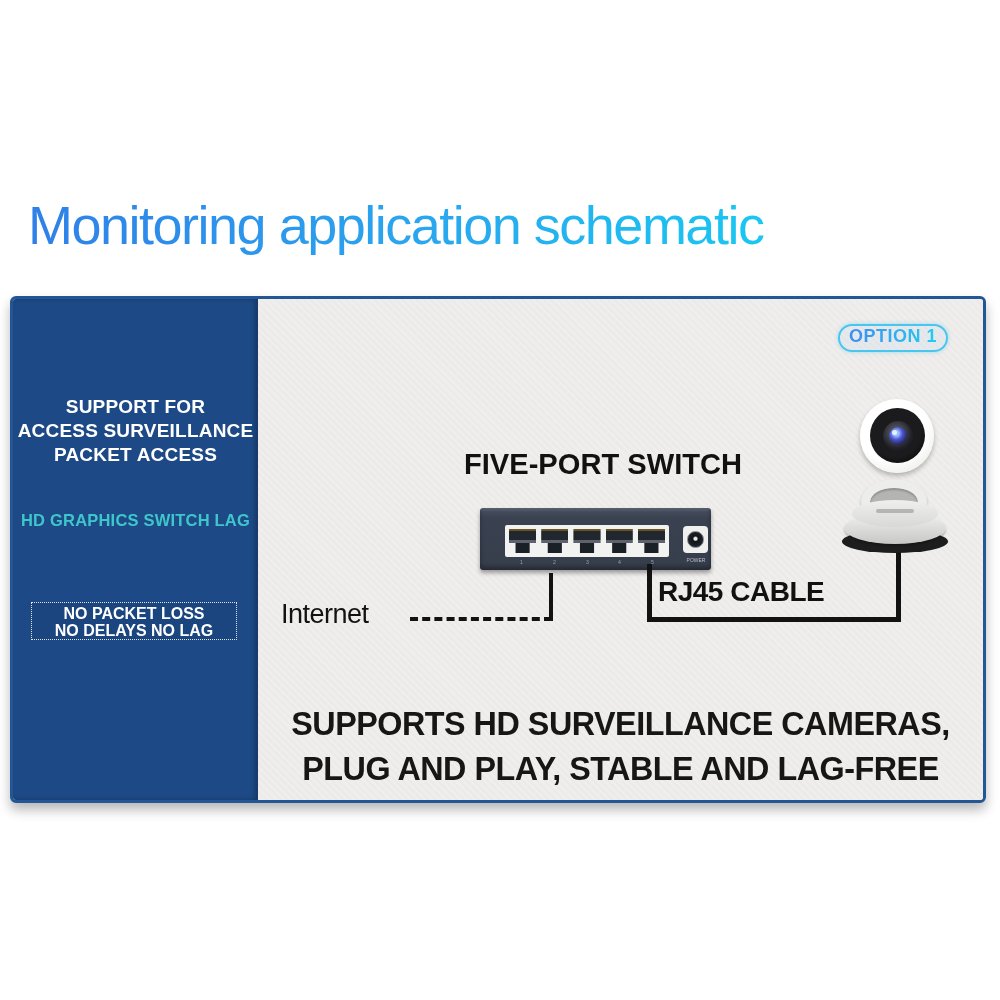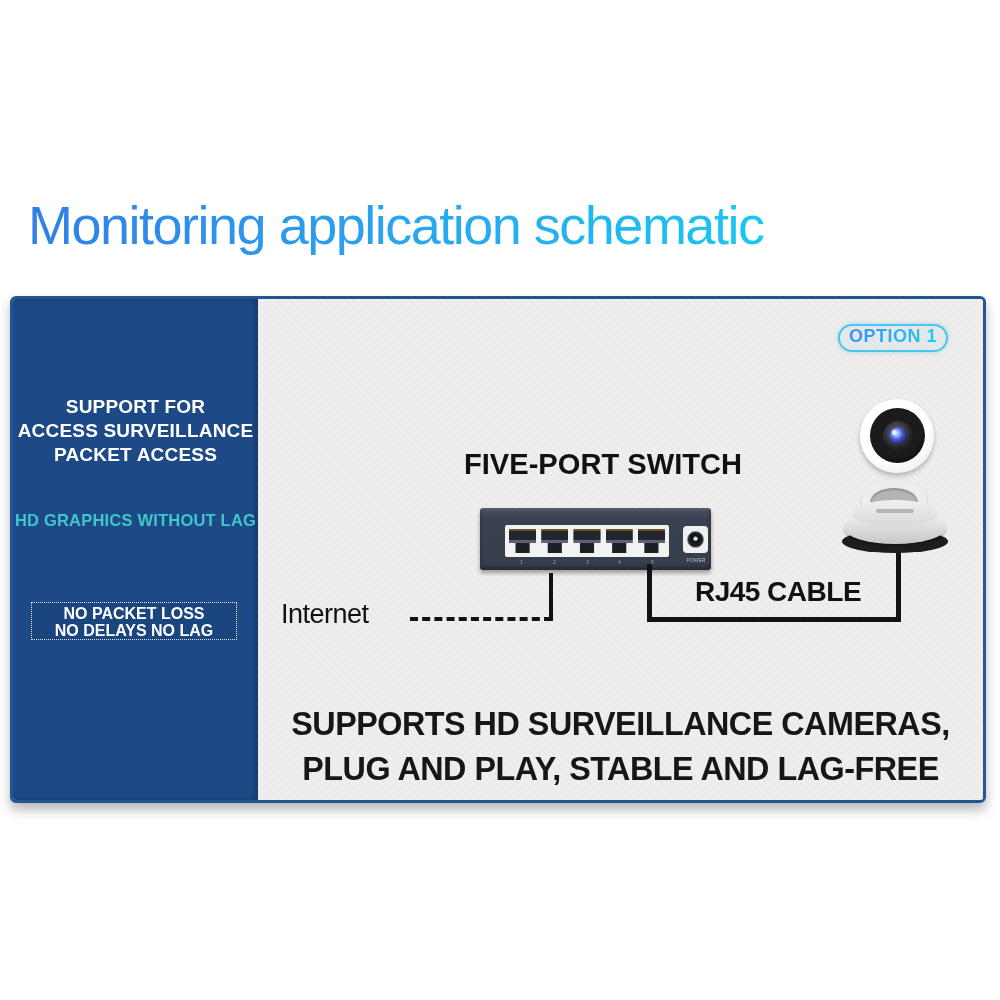--- a/index.html
+++ b/index.html
@@ -109,21 +109,21 @@
   .elbow1-vert  { left:291px; top:274px; width:4px;  height:48px; }
   .brk-left     { left:389px; top:265px; width:5px;  height:58px; }
   .brk-bottom   { left:389px; top:318px; width:254px; height:5px; }
   .brk-right    { left:638px; top:251px; width:5px;  height:72px; }
 
   .internet-label {
     position:absolute; left:23px; top:300px;
     font-size:27px; font-weight:400; color:#121212; letter-spacing:-0.5px;
   }
   .rj45-label {
-    position:absolute; left:400px; top:277px; width:240px; text-align:center;
+    position:absolute; left:400px; top:277px; width:240px; 
     font-size:28px; font-weight:700; color:#111111; letter-spacing:-0.5px;
   }
 
   
   .cam-ring {
     position:absolute; left:603px; top:180px; width:66px; height:46px;
     border:9px solid #ededeb; border-radius:50%; background:#b4b4b2;
     box-shadow:0 2px 3px rgba(0,0,0,0.25), inset 0 2px 2px rgba(0,0,0,0.2);
   }
   .cam-base-dark {
@@ -180,21 +180,21 @@
   <h1 class="page-title">Monitoring application schematic</h1>
 
   <div class="panel">
 
     <aside class="sidebar">
       <div class="support-block">
         <div>SUPPORT FOR</div>
         <div>ACCESS SURVEILLANCE</div>
         <div>PACKET ACCESS</div>
       </div>
-      <div class="hd-text">HD GRAPHICS WITHOUT LAG</div>
+      <div class="hd-text">HD GRAPHICS SWITCH LAG</div>
       <div class="packet-box">
         <div>NO PACKET LOSS</div>
         <div>NO DELAYS NO LAG</div>
       </div>
     </aside>
 
     <div class="main">
 
       <div class="option-pill">
         <span>OPTION 1</span>

